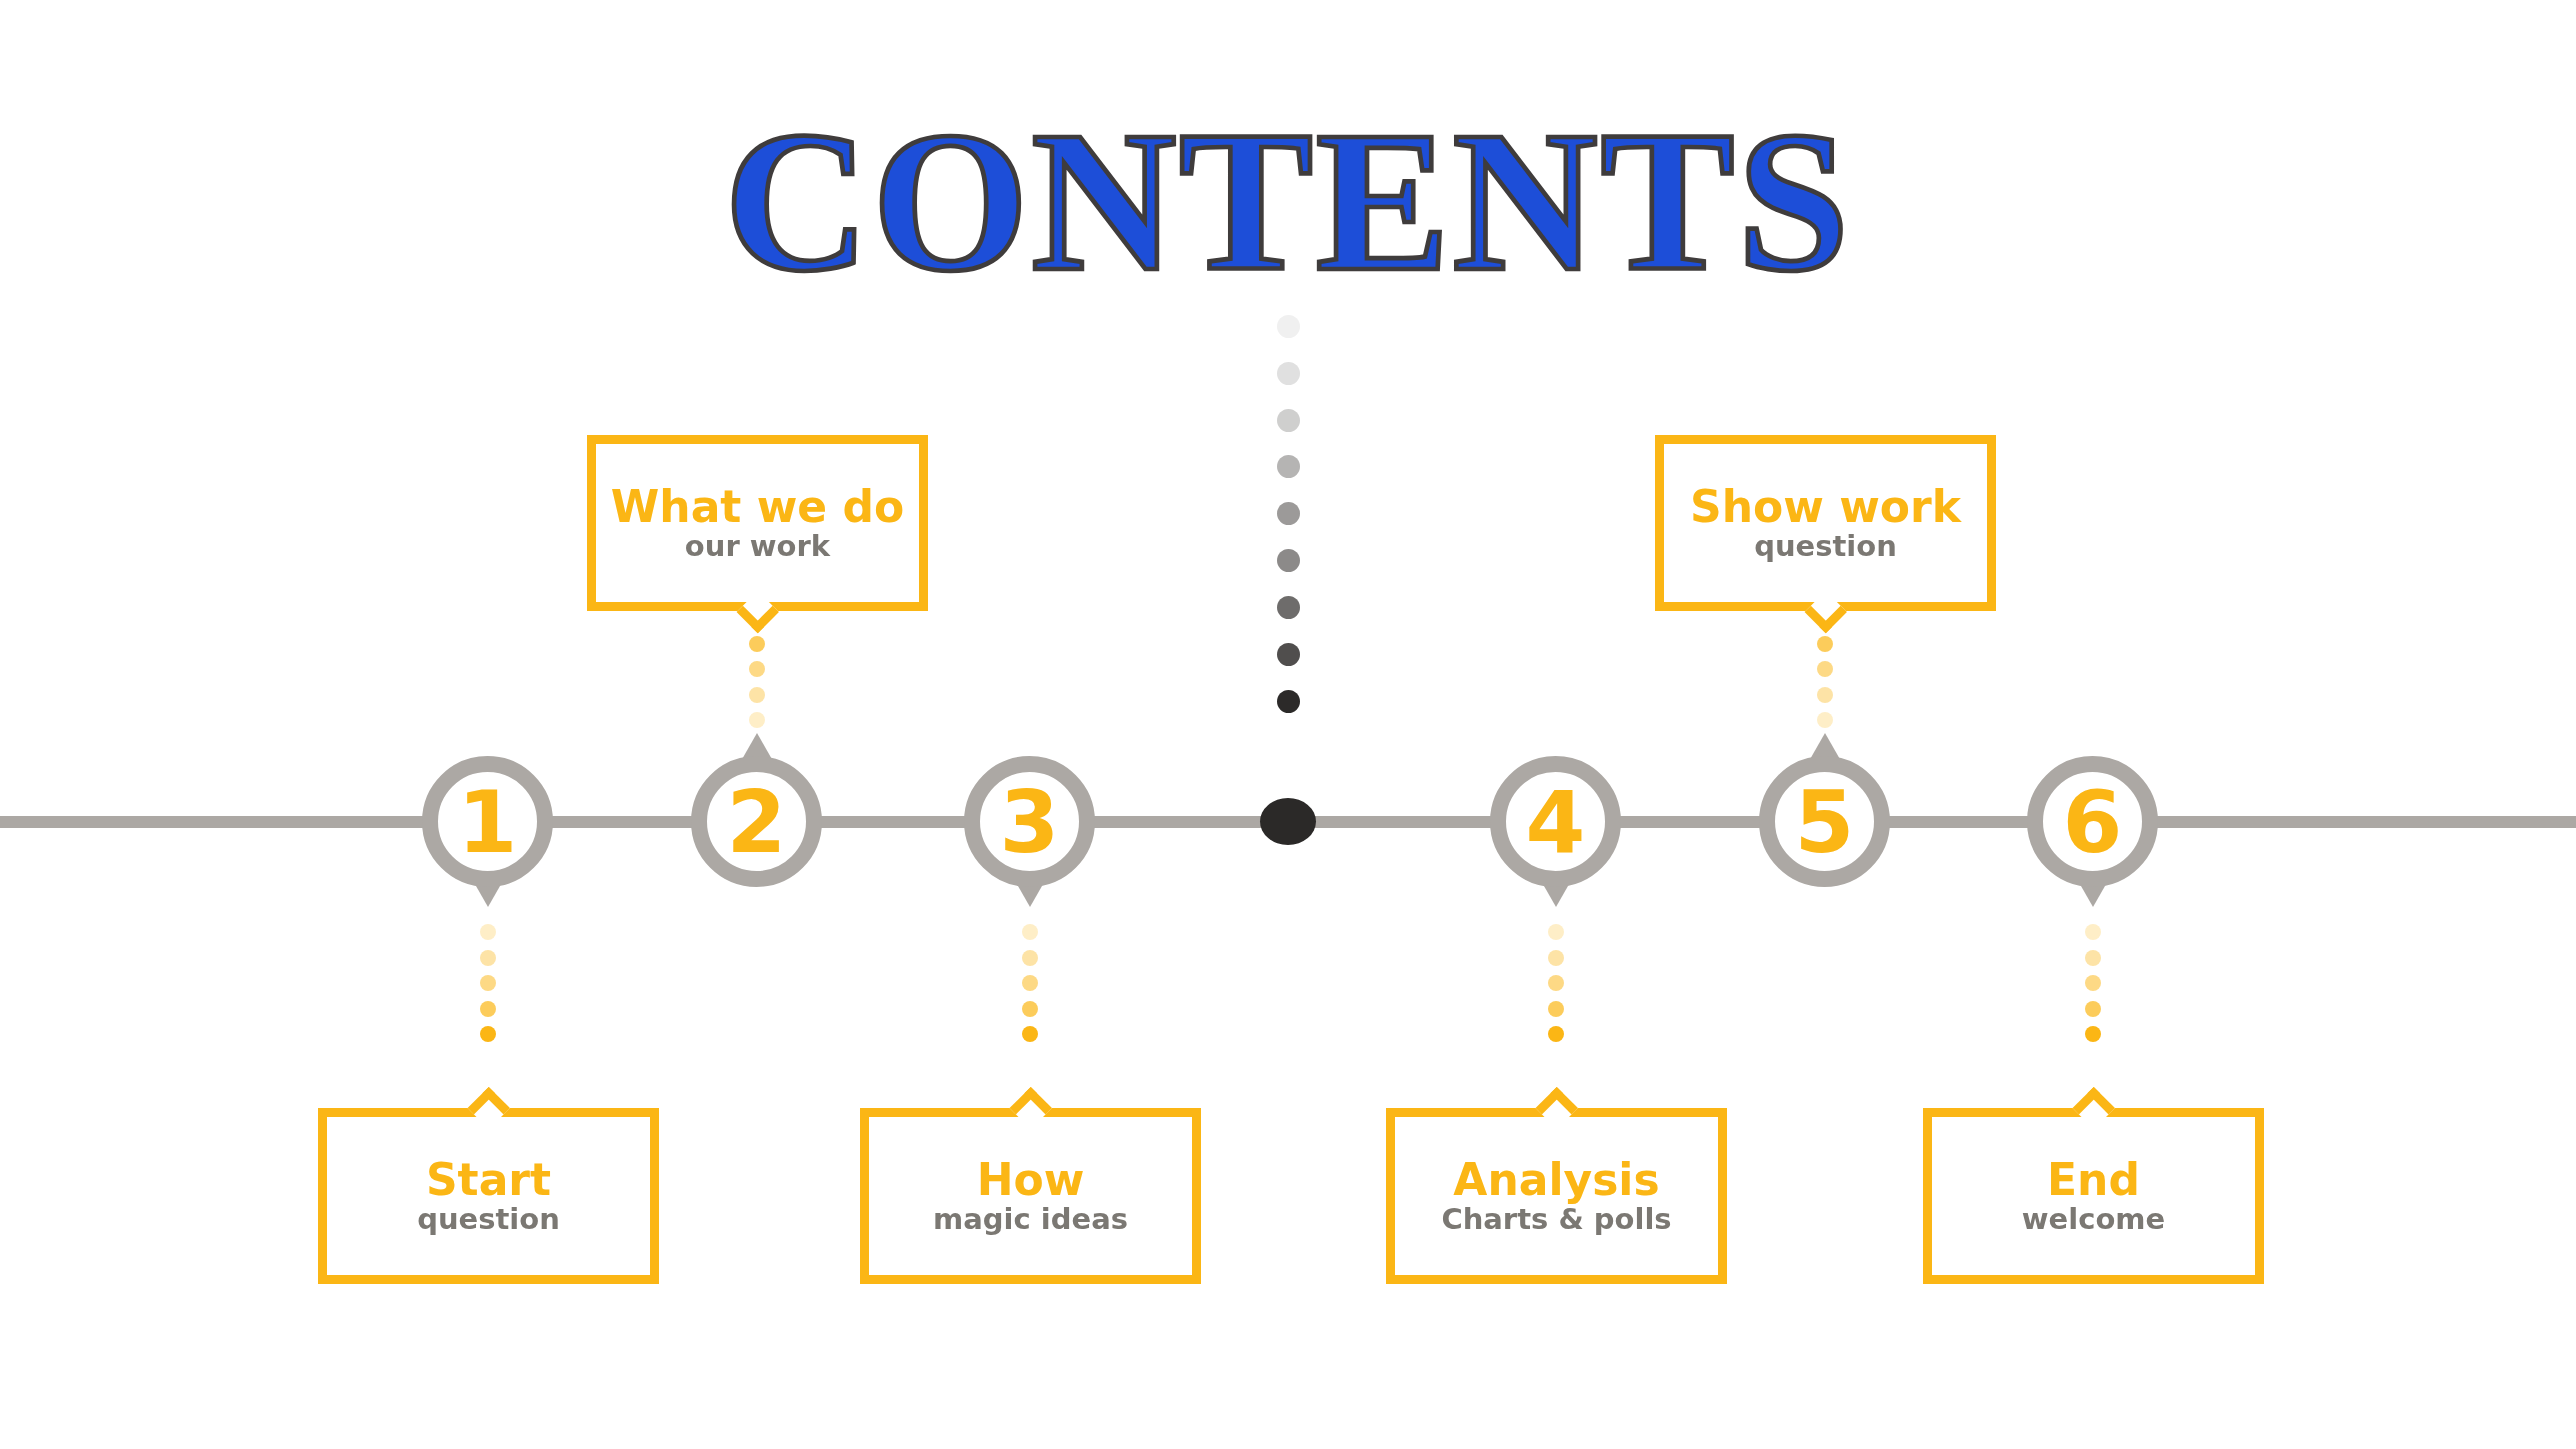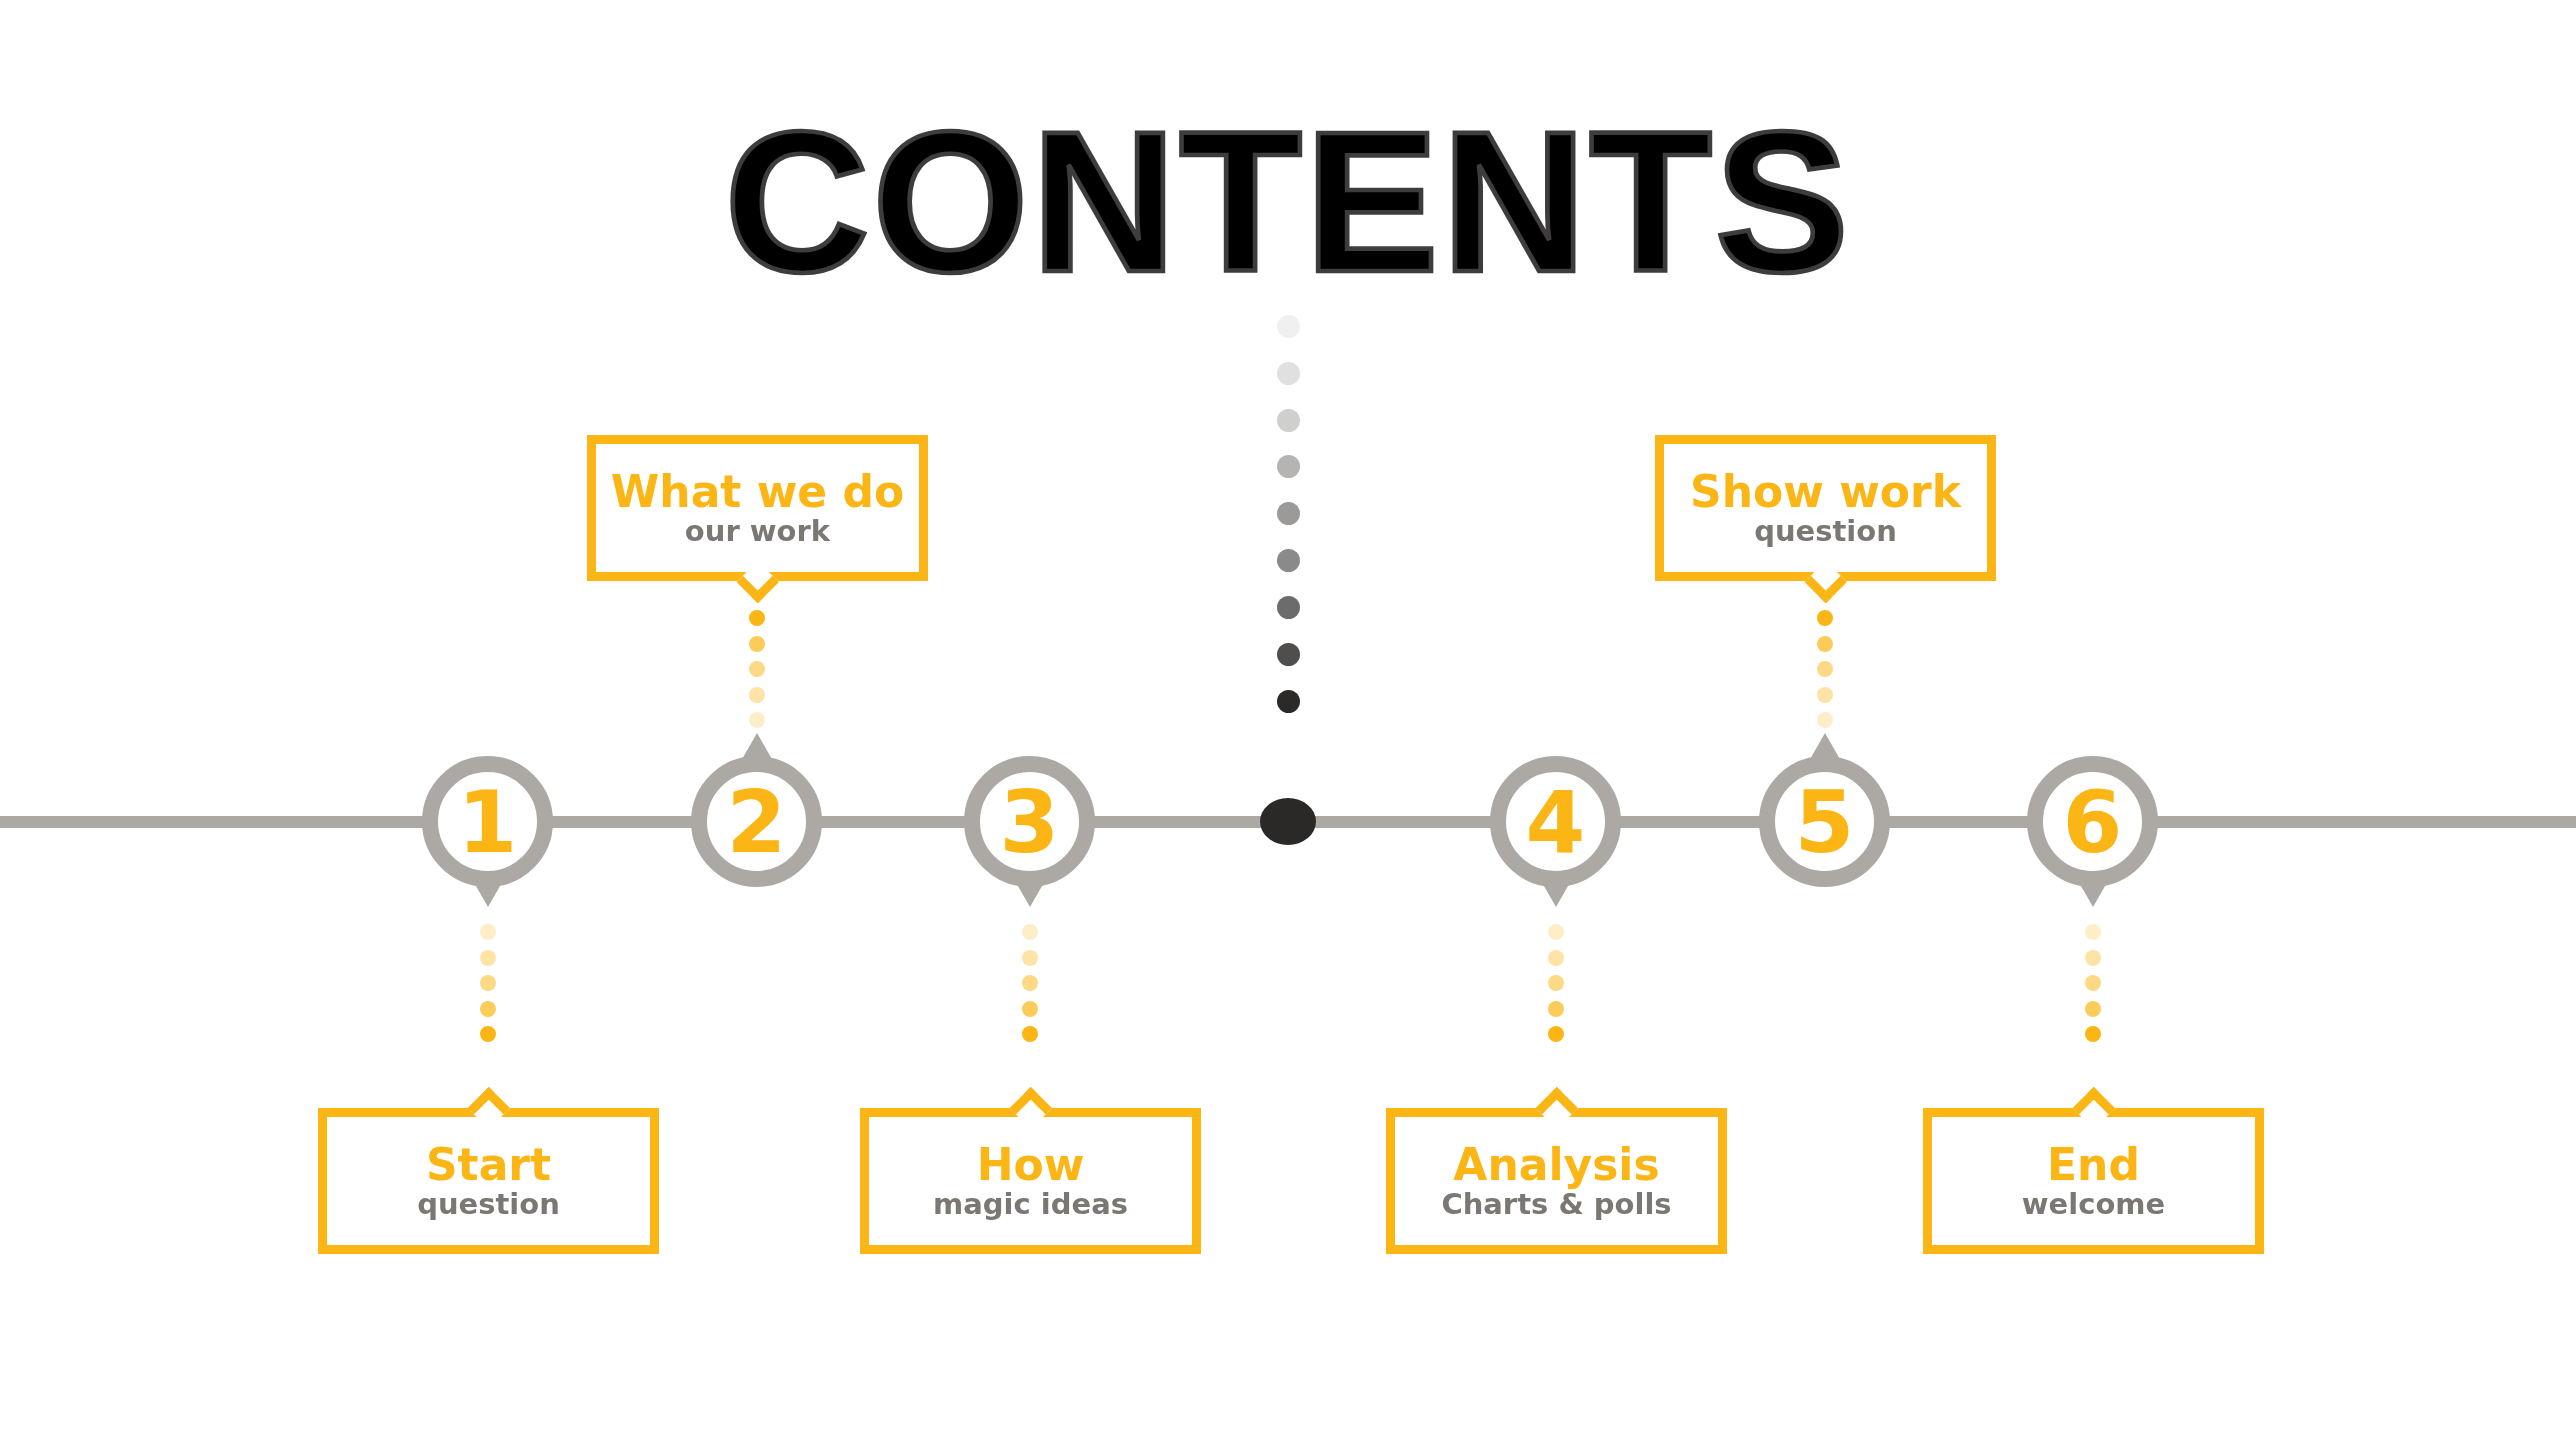--- a/index.html
+++ b/index.html
@@ -10,23 +10,23 @@
     overflow:hidden;
     font-family:"DejaVu Sans",sans-serif;
     --yellow:#FBB615;
     --gray:#ACA8A4;
   }
 
   
   .slide-title{
     position:absolute;top:101px;left:0;width:100%;
     text-align:center;
-    font-family:Liberation Sans, sans-serif;
+    font-family:Liberation Serif, serif;
     font-weight:bold;font-size:201px;line-height:1;
-    color:#000000;
+    color:#1d4ed8;
     -webkit-text-stroke:4.7px #3F3C3C;
     letter-spacing:2.7px;
   }
 
   
   .vd{position:absolute;left:1277px;width:23px;height:23px;border-radius:50%;}
   .vd:nth-child(1){top:315px;background:#F0F0F0;}
   .vd:nth-child(2){top:362px;background:#E0E0E0;}
   .vd:nth-child(3){top:409px;background:#CFCFCE;}
   .vd:nth-child(4){top:455px;background:#B5B4B3;}
@@ -68,21 +68,21 @@
   .dots.below .yd:nth-child(5){top:1026px;opacity:1;}
   .dots.above .yd:nth-child(1){top:610px;opacity:1;}
   .dots.above .yd:nth-child(2){top:636px;opacity:.70;}
   .dots.above .yd:nth-child(3){top:661px;opacity:.52;}
   .dots.above .yd:nth-child(4){top:687px;opacity:.38;}
   .dots.above .yd:nth-child(5){top:712px;opacity:.24;}
 
   
   .box{
     position:absolute;left:calc(var(--cx) - 170px);
-    width:341px;height:146px;box-sizing:border-box;
+    width:341px;height:176px;box-sizing:border-box;
     border:9.4px solid var(--yellow);background:#fff;
     display:flex;flex-direction:column;align-items:center;justify-content:center;
     z-index:4;text-align:center;
   }
   .above-box{top:435px;}
   .below-box{top:1068px;margin-top:40px;}
   .box .t{font-size:44px;font-weight:bold;color:var(--yellow);line-height:1.08;}
   .box .s{font-size:29px;font-weight:bold;color:#7B7873;line-height:1.1;}
 
   .notch{

